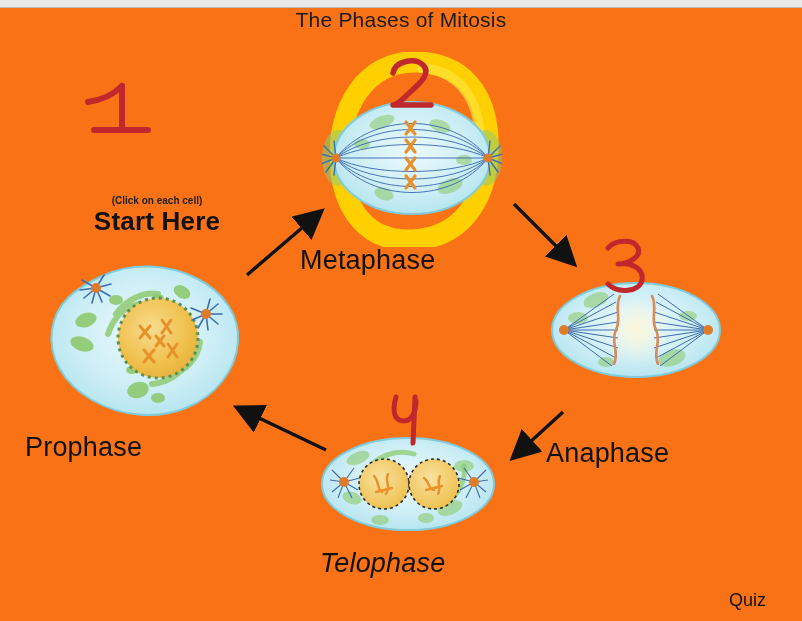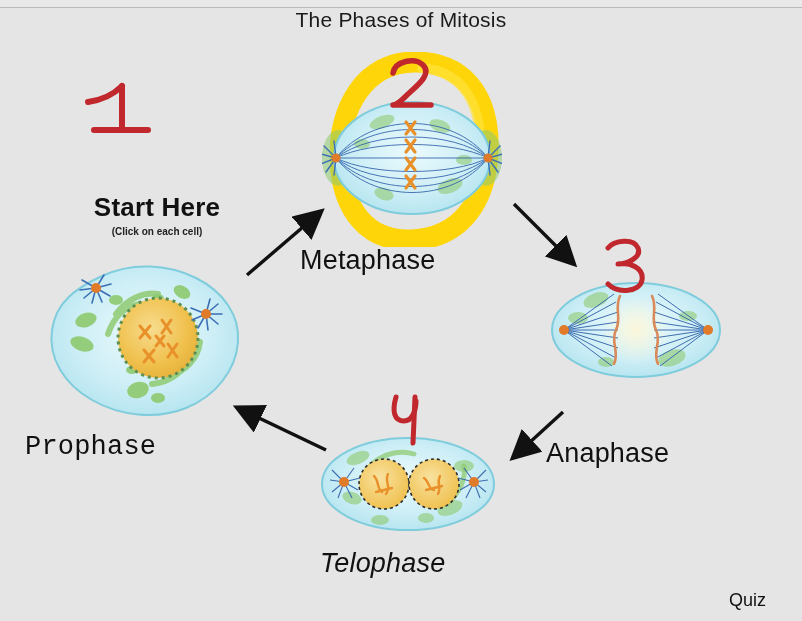--- a/index.html
+++ b/index.html
@@ -8,21 +8,21 @@
     padding: 0;
     background: #ffffff;
   }
   body {
     font-family: "Liberation Sans", sans-serif;
   }
   #stage {
     position: relative;
     width: 802px;
     height: 621px;
-    background: #e5e5e5;
+    background: #f97316;
     overflow: hidden;
   }
   
   #chrome-strip {
     position: absolute;
     left: 0; top: 0;
     width: 802px; height: 7px;
     background: #e9e9e9;
     border-bottom: 1px solid #b9b9b9;
   }
@@ -169,21 +169,21 @@
 
       <g transform="translate(166,56)">
         <g stroke="#3C6FB5" stroke-width="1.6" stroke-linecap="round">
           <path d="M0 0 l-15 -6 M0 0 l-14 6 M0 0 l-8 14 M0 0 l2 16
                    M0 0 l12 10 M0 0 l16 0 M0 0 l12 -10 M0 0 l4 -15"></path>
         </g>
         <circle cx="0" cy="0" r="5" fill="#E07B2A"></circle>
       </g>
     </svg>
   </div>
-  <div class="phase-label" style="left:25px; top:432px; width:250px;font-family:Liberation Mono, monospace;">Prophase</div>
+  <div class="phase-label" style="left:25px; top:432px; width:250px;">Prophase</div>
 
   <div class="cell-wrap" style="left:322px; top:98px;">
     <svg width="180" height="120" viewBox="0 0 180 120">
 
       <g fill="#8FCB72" opacity="0.55">
         <ellipse cx="16" cy="60" rx="16" ry="28"></ellipse>
         <ellipse cx="164" cy="60" rx="16" ry="28"></ellipse>
       </g>
 
       <ellipse cx="90" cy="60" rx="78" ry="56" fill="url(#cytoGrad)" stroke="#7FCCDC" stroke-width="2"></ellipse>
@@ -353,22 +353,22 @@
       <defs>
         <marker id="ah4" markerWidth="9" markerHeight="9" refX="6" refY="4.5" orient="auto">
           <path d="M0 0 L9 4.5 L0 9 z" fill="#111111"></path>
         </marker>
       </defs>
       <line x1="98" y1="50" x2="14" y2="10" stroke="#111111" stroke-width="3.4" marker-end="url(#ah4)"></line>
     </svg>
   </div>
 
   <div id="start-here">
+    <div id="start-here-sub">(Click on each cell)</div>
     <div id="start-here-title">Start Here</div>
-    <div id="start-here-sub">(Click on each cell)</div>
   </div>
 
   <div class="marker-num" style="left:80px; top:78px;">
     <svg width="80" height="66" viewBox="0 0 80 66">
       <g fill="none" stroke="#C0282D" stroke-width="6" stroke-linecap="round" stroke-linejoin="round">
         <path d="M8 24 C22 22 34 16 42 8"></path>
         <path d="M42 8 L42 52"></path>
         <path d="M14 52 L68 52"></path>
       </g>
     </svg>

